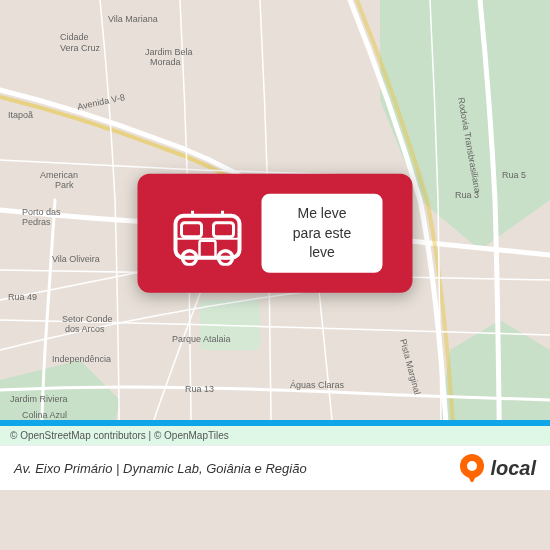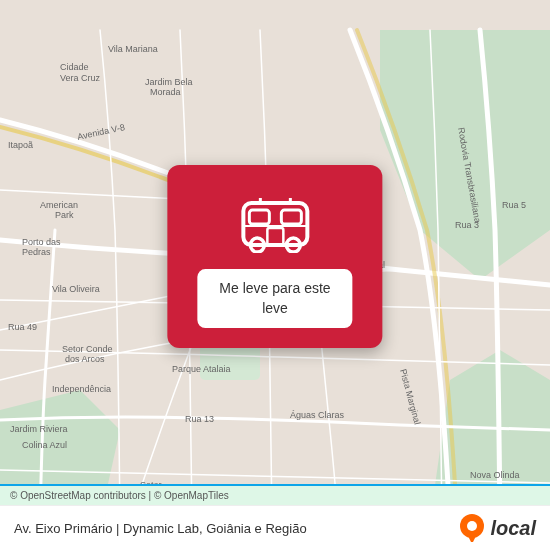--- a/index.html
+++ b/index.html
@@ -7,39 +7,39 @@
       width: 550px;
       height: 550px;
       font-family: 'Arial', sans-serif;
       overflow: hidden;
       background: #e8e0d8;
     }
 
     #map-container {
       position: relative;
       width: 550px;
-      height: 550px;
+      height: 490px;
     }
 
     
     #map-svg {
       position: absolute;
       top: 0; left: 0;
       width: 100%;
       height: 100%;
     }
 
     
     #bottom-bar {
       position: absolute;
       bottom: 0;
       left: 0;
       width: 100%;
       background: #22c55e;
-      border-top: 2px solid #0ea5e9;
+      border-top: 6px solid #0ea5e9;
     }
 
     #attribution {
       padding: 4px 10px;
       font-size: 10px;
       color: #555;
       background: rgba(255,255,255,0.85);
       border-bottom: 1px solid #eee;
     }
 
@@ -48,20 +48,21 @@
       align-items: center;
       justify-content: space-between;
       padding: 8px 14px;
       background: #fff;
     }
 
     #location-text {
       font-size: 13px;
       color: #333;
       font-weight: 400;
+      font-style: italic;
     }
 
     #moovit-logo {
       display: flex;
       align-items: center;
       gap: 4px;
     }
 
     #moovit-text {
       font-size: 18px;
@@ -73,21 +74,21 @@
     
     #popup-card {
       position: absolute;
       top: 50%;
       left: 50%;
       transform: translate(-50%, -60%);
       background: #cc1f3a;
       border-radius: 12px;
       padding: 20px 30px;
       display: flex;
-      flex-direction: column;
+      flex-direction: row;
       align-items: center;
       gap: 14px;
       min-width: 200px;
       box-shadow: 0 4px 16px rgba(0,0,0,0.3);
     }
 
     #bus-icon-container {
       width: 80px;
       height: 70px;
       display: flex;

